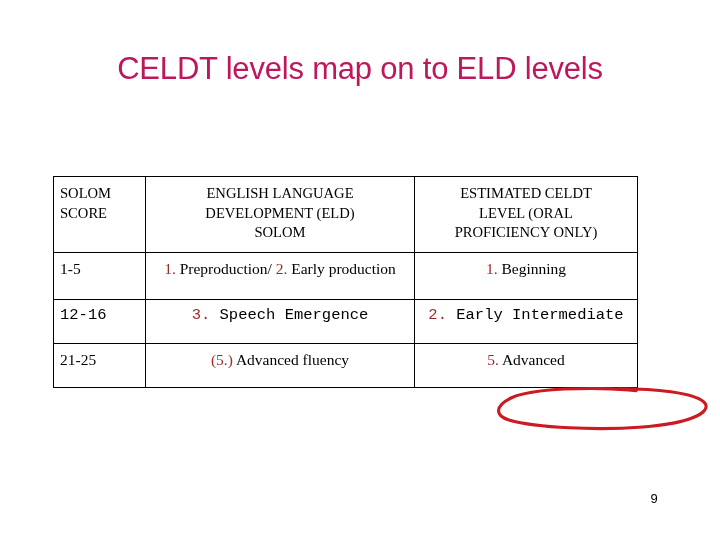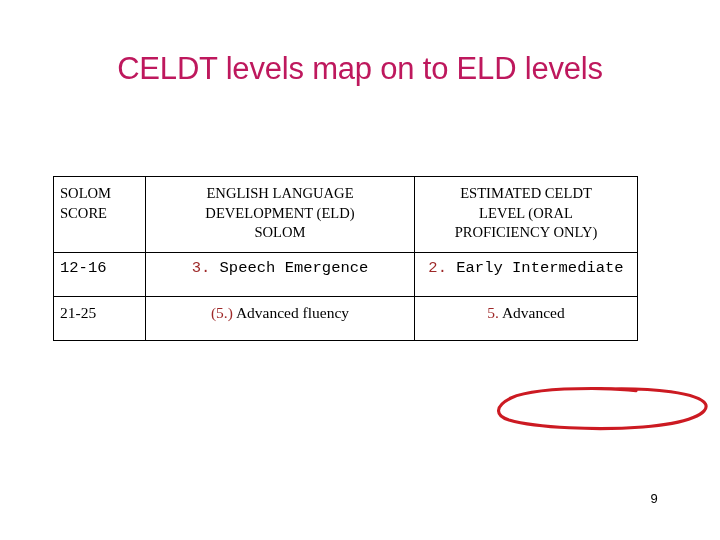--- a/index.html
+++ b/index.html
@@ -152,20 +152,35 @@
           </td>
           <td>
             <div class="cell hdr center">
               <div>ESTIMATED CELDT</div>
               <div>LEVEL (ORAL</div>
               <div>PROFICIENCY ONLY)</div>
             </div>
           </td>
         </tr>
 
+        <tr class="row-1">
+          <td>
+            <div class="cell left">1-5</div>
+          </td>
+          <td>
+            <div class="cell center">
+              <span class="num-red">1.</span><span> Preproduction/ </span><span class="num-red">2.</span><span> Early production</span>
+            </div>
+          </td>
+          <td>
+            <div class="cell center">
+              <span class="num-red">1.</span><span> Beginning</span>
+            </div>
+          </td>
+        </tr>
 
         <tr class="row-2">
           <td>
             <div class="cell left">12-16</div>
           </td>
           <td>
             <div class="cell center">
               <span class="num-red">3.</span><span> Speech Emergence</span>
             </div>
           </td>

